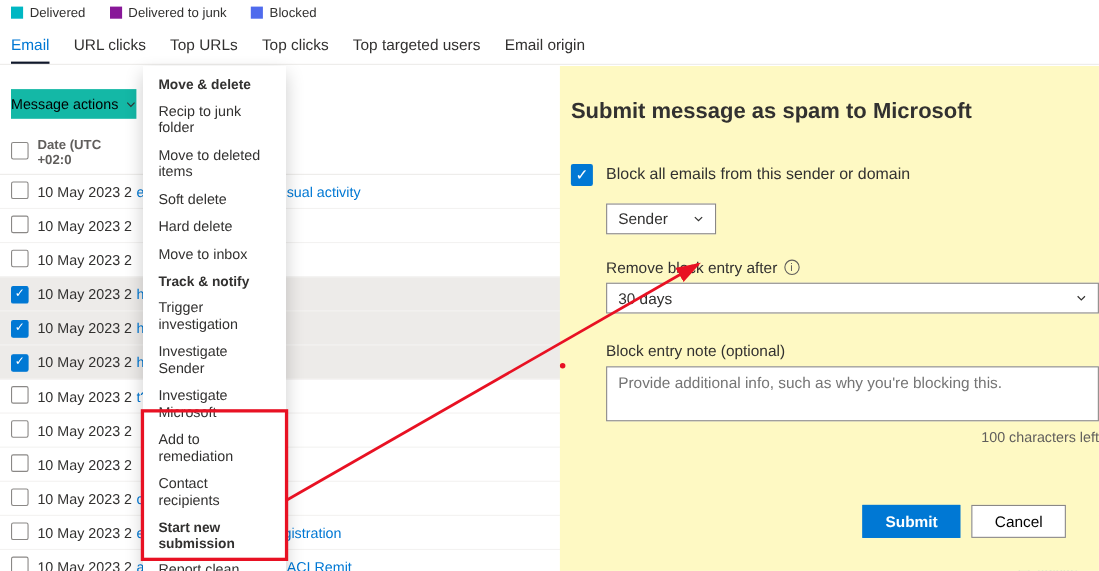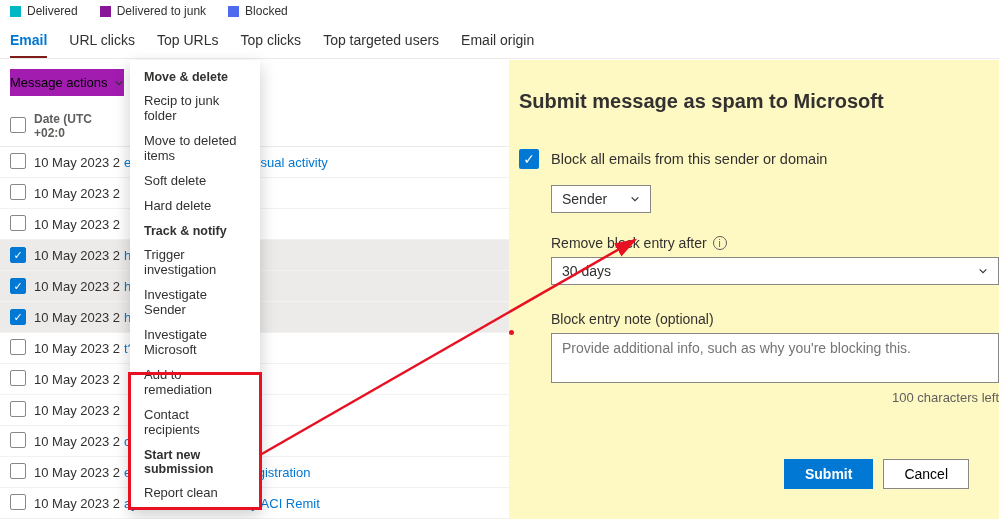--- a/index.html
+++ b/index.html
@@ -12,25 +12,25 @@
     width: 999px;
     height: 519px;
     overflow: hidden;
     position: relative;
   }
   .legend { display: flex; gap: 22px; padding: 4px 10px; font-size: 12px; align-items: center; }
   .legend-item { display: flex; align-items: center; gap: 6px; }
   .swatch { width: 11px; height: 11px; display: inline-block; }
   .tabs { display: flex; gap: 22px; padding: 6px 10px 0 10px; font-size: 14px; border-bottom: 1px solid #edebe9; }
   .tab { padding: 4px 0 8px 0; cursor: pointer; color: #323130; }
-  .tab.active { color: #0078d4; border-bottom: 2px solid #7f1d1d; font-weight: 700; }
+  .tab.active { color: #0078d4; border-bottom: 2px solid #0f172a; font-weight: 400; }
   .toolbar { padding: 10px; }
   .msg-actions-btn {
-    background: #a21caf; border: none; padding: 6px 0; font-size: 13px;
-    display: inline-flex; align-items: center; gap: 6px; cursor: pointer;
+    background: #14b8a6; border: none; padding: 6px 0; font-size: 13px;
+    display: inline-flex; align-items: center; gap: 6px; cursor: pointer; margin-top: 12px;
   }
   .grid { position: relative; }
   .grid-header { display: flex; align-items: center; padding: 6px 10px; border-bottom: 1px solid #edebe9; font-size: 12px; color: #605e5c; font-weight:600;}
   .col-check { width: 24px; }
   .col-date { width: 90px; }
   .col-subj { flex: 1; }
   .col-icon1 { width: 24px; text-align: center; }
   .col-icon2 { width: 24px; text-align: center; }
   .col-recip { width: 46px; text-align: left; }
   .row { display: flex; align-items: center; padding: 6px 10px; border-bottom: 1px solid #f3f2f1; font-size: 13px; height: 31px;}
@@ -305,20 +305,21 @@
       </div>
     </div>
 </div>
 
 <div class="context-menu" id="ctx">
     <div class="cm-header">Move &amp; delete</div>
     <div class="cm-item">Recip to junk folder</div>
     <div class="cm-item">Move to deleted items</div>
     <div class="cm-item">Soft delete</div>
     <div class="cm-item">Hard delete</div>
+    <div class="cm-item">Move to inbox</div>
     <div class="cm-header">Track &amp; notify</div>
     <div class="cm-item">Trigger investigation</div>
     <div class="cm-item">Investigate Sender</div>
     <div class="cm-item">Investigate Microsoft</div>
     <div class="cm-item">Add to remediation</div>
     <div class="cm-item">Contact recipients</div>
     <div class="cm-header">Start new submission</div>
     <div class="cm-item">Report clean</div>
   </div>
 <div class="cm-highlight-box"></div>

